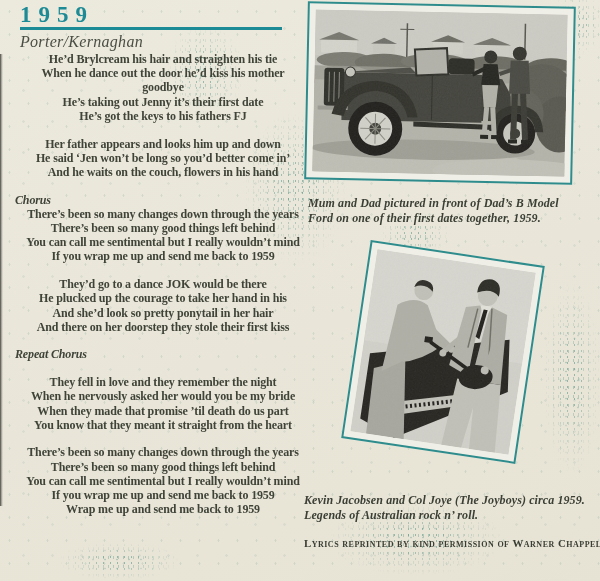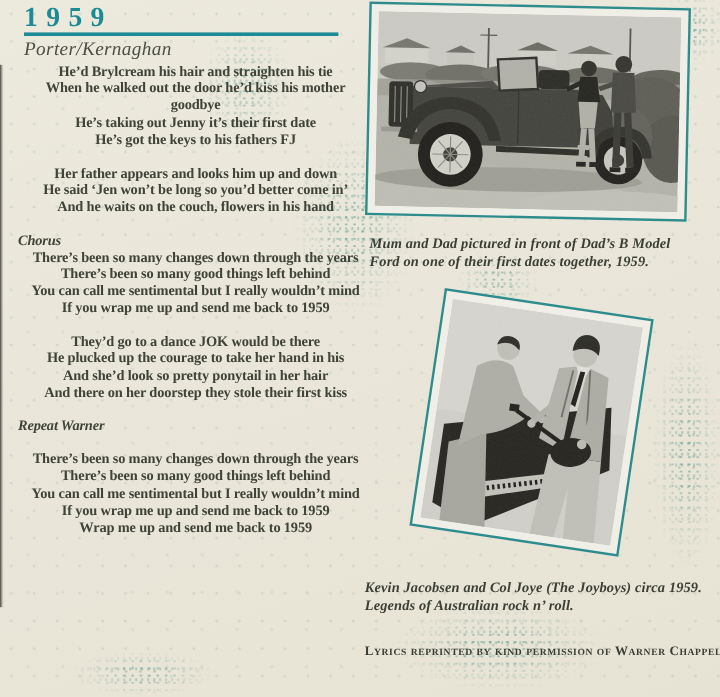--- a/index.html
+++ b/index.html
@@ -54,21 +54,21 @@
     border:2px solid #2e8c8c; background:#f0efe7; padding:6px;
   }
   .photo svg{display:block; width:100%; height:100%;}
   .photo1{left:306px; top:4px; width:268px; height:178px; transform:rotate(1.2deg);}
   .photo2{left:355px; top:252px; width:176px; height:200px; transform:rotate(8.5deg);}
   .caption{
     position:absolute; font-style:italic; font-weight:700;
     font-size:12px; line-height:14.8px; color:#3b3f35; letter-spacing:0.1px;
   }
   .caption1{left:308px; top:196px; width:278px;}
-  .caption2{left:304px; top:482px; width:290px;}
+  .caption2{left:304px; top:493px; width:290px;}
   .credits{
     position:absolute; left:304px; top:535px; width:292px;
     font-variant:small-caps; font-weight:700; font-size:10.8px;
     line-height:16.5px; color:#3a3d33; letter-spacing:0.5px;
   }
   .credits div{white-space:nowrap;}
 </style>
 </head>
 <body>
 
@@ -86,21 +86,21 @@
 
   <div class="title-block">
     <h1 class="song-title">1959</h1>
     <div class="title-rule"></div>
     <div class="writers">Porter/Kernaghan</div>
   </div>
 
   <div class="lyrics">
       <div class="stanza">
         <div class="lyric-line">He’d Brylcream his hair and straighten his tie</div>
-        <div class="lyric-line">When he walked out the door he’d kiss his mother</div>
+        <div class="lyric-line">When he dance out the door he’d kiss his mother</div>
         <div class="lyric-line">goodbye</div>
         <div class="lyric-line">He’s taking out Jenny it’s their first date</div>
         <div class="lyric-line">He’s got the keys to his fathers FJ</div>
       </div>
       <div class="stanza">
         <div class="lyric-line">Her father appears and looks him up and down</div>
         <div class="lyric-line">He said ‘Jen won’t be long so you’d better come in’</div>
         <div class="lyric-line">And he waits on the couch, flowers in his hand</div>
       </div>
       <div class="stanza">
@@ -110,21 +110,27 @@
         <div class="lyric-line">You can call me sentimental but I really wouldn’t mind</div>
         <div class="lyric-line">If you wrap me up and send me back to 1959</div>
       </div>
       <div class="stanza">
         <div class="lyric-line">They’d go to a dance JOK would be there</div>
         <div class="lyric-line">He plucked up the courage to take her hand in his</div>
         <div class="lyric-line">And she’d look so pretty ponytail in her hair</div>
         <div class="lyric-line">And there on her doorstep they stole their first kiss</div>
       </div>
       <div class="stanza">
-        <div class="stanza-label">Repeat Warner</div>
+        <div class="stanza-label">Repeat Chorus</div>
+      </div>
+      <div class="stanza">
+        <div class="lyric-line">They fell in love and they remember the night</div>
+        <div class="lyric-line">When he nervously asked her would you be my bride</div>
+        <div class="lyric-line">When they made that promise ’til death do us part</div>
+        <div class="lyric-line">You know that they meant it straight from the heart</div>
       </div>
       <div class="stanza">
         <div class="lyric-line">There’s been so many changes down through the years</div>
         <div class="lyric-line">There’s been so many good things left behind</div>
         <div class="lyric-line">You can call me sentimental but I really wouldn’t mind</div>
         <div class="lyric-line">If you wrap me up and send me back to 1959</div>
         <div class="lyric-line">Wrap me up and send me back to 1959</div>
       </div>
     </div>
 

